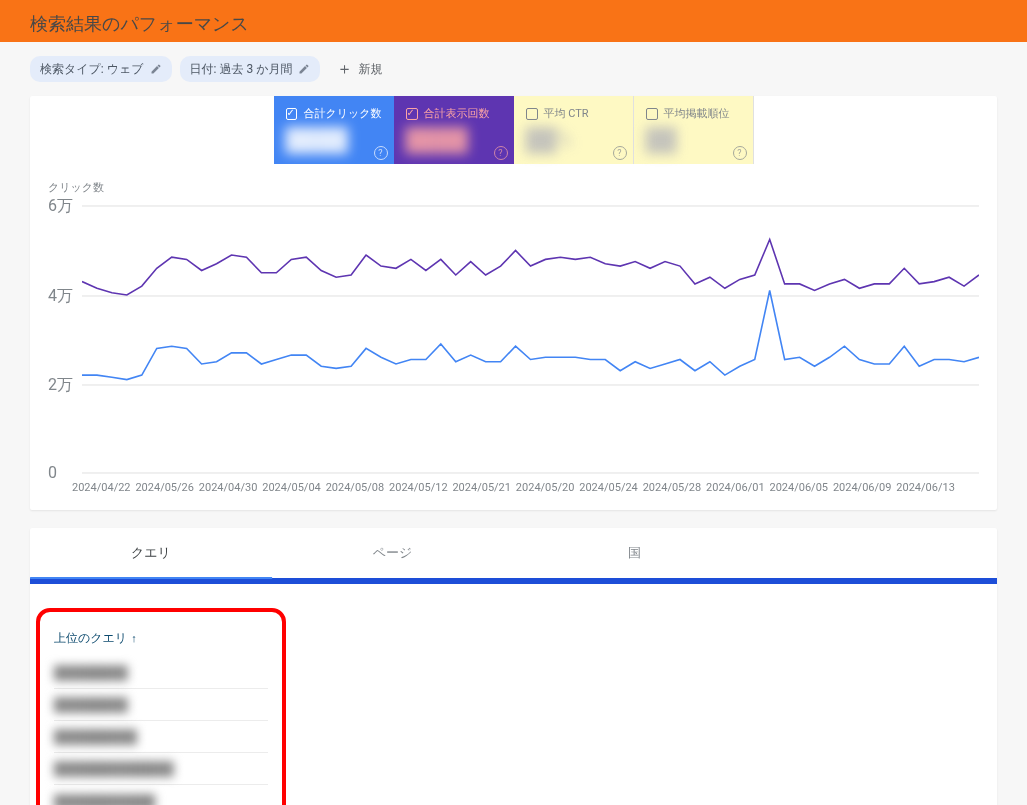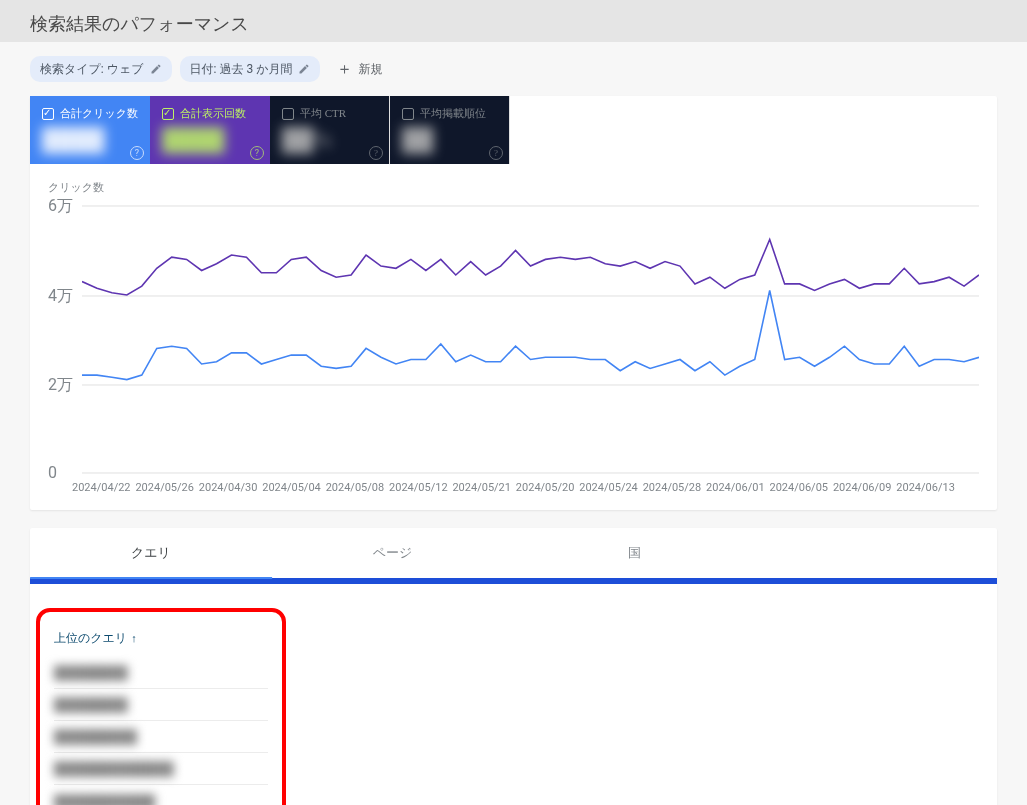--- a/index.html
+++ b/index.html
@@ -8,21 +8,21 @@
     background: #f7f7f7;
     color: #3c4043;
     font-size: 13px;
     width: 1027px;
   }
   .page-title {
     font-size: 18px;
     font-weight: 400;
     color: #484848;
     padding: 12px 30px 6px;
-    background:#e5e5e5;
+    background:#f97316;
   }
   .filter-row {
     display: flex;
     align-items: center;
     gap: 8px;
     padding: 14px 30px 14px;
   }
   .chip {
     display: inline-flex;
     align-items: center;
@@ -39,29 +39,29 @@
     display: inline-flex; align-items: center; gap: 6px;
     color:#606469; font-size: 12px; padding-left: 8px;
   }
   .new-filter .plus { font-size: 16px; line-height: 12px; color:#606469; }
   .card {
     background:#fff;
     margin: 0 30px 18px;
     border-radius: 2px;
     box-shadow: 0 1px 2px rgba(0,0,0,.08);
   }
-  .metric-row { display:flex; }
+  .metric-row { display:flex;justify-content:center; }
   .metric-box {
     width: 120px; height: 68px; position: relative;
     border-right: 1px solid #e0e0e0;
     padding: 10px 12px;
   }
   .metric-box.active.blue { background:#4285f4; color:#fff; border-right:none;}
-  .metric-box.active.purple { background:#5e35b1; color:#bef264; border-right:none;}
-  .metric-box.inactive { background:#0f172a; color:#80868b;font-family:Liberation Serif, serif; }
+  .metric-box.active.purple { background:#5e35b1; color:#fca5a5; border-right:none;}
+  .metric-box.inactive { background:#fef9c3; color:#80868b; }
   .metric-head { display:flex; align-items:center; gap:6px; font-size:11px; white-space: nowrap;}
   .metric-head .cb { display:inline-block; width:12px;height:12px;border:1.5px solid currentColor; border-radius:2px; position:relative;}
   .metric-head .cb.checked::after { content:"✓"; position:absolute; top:-2px; left:0;font-size:10px;}
   .metric-val {
     font-size: 22px; font-weight: 400; margin-top: 6px;
     filter: blur(6px); opacity:.85;
   }
   .metric-box.inactive .metric-val{ color:#bbb;}
   .metric-box .info { position:absolute; right:6px; bottom:4px; width:14px;height:14px;border:1.4px solid currentColor;border-radius:50%; font-size:9px; display:flex;align-items:center;justify-content:center; opacity:.7;}
   .chart-area { padding: 16px 18px 6px; }

